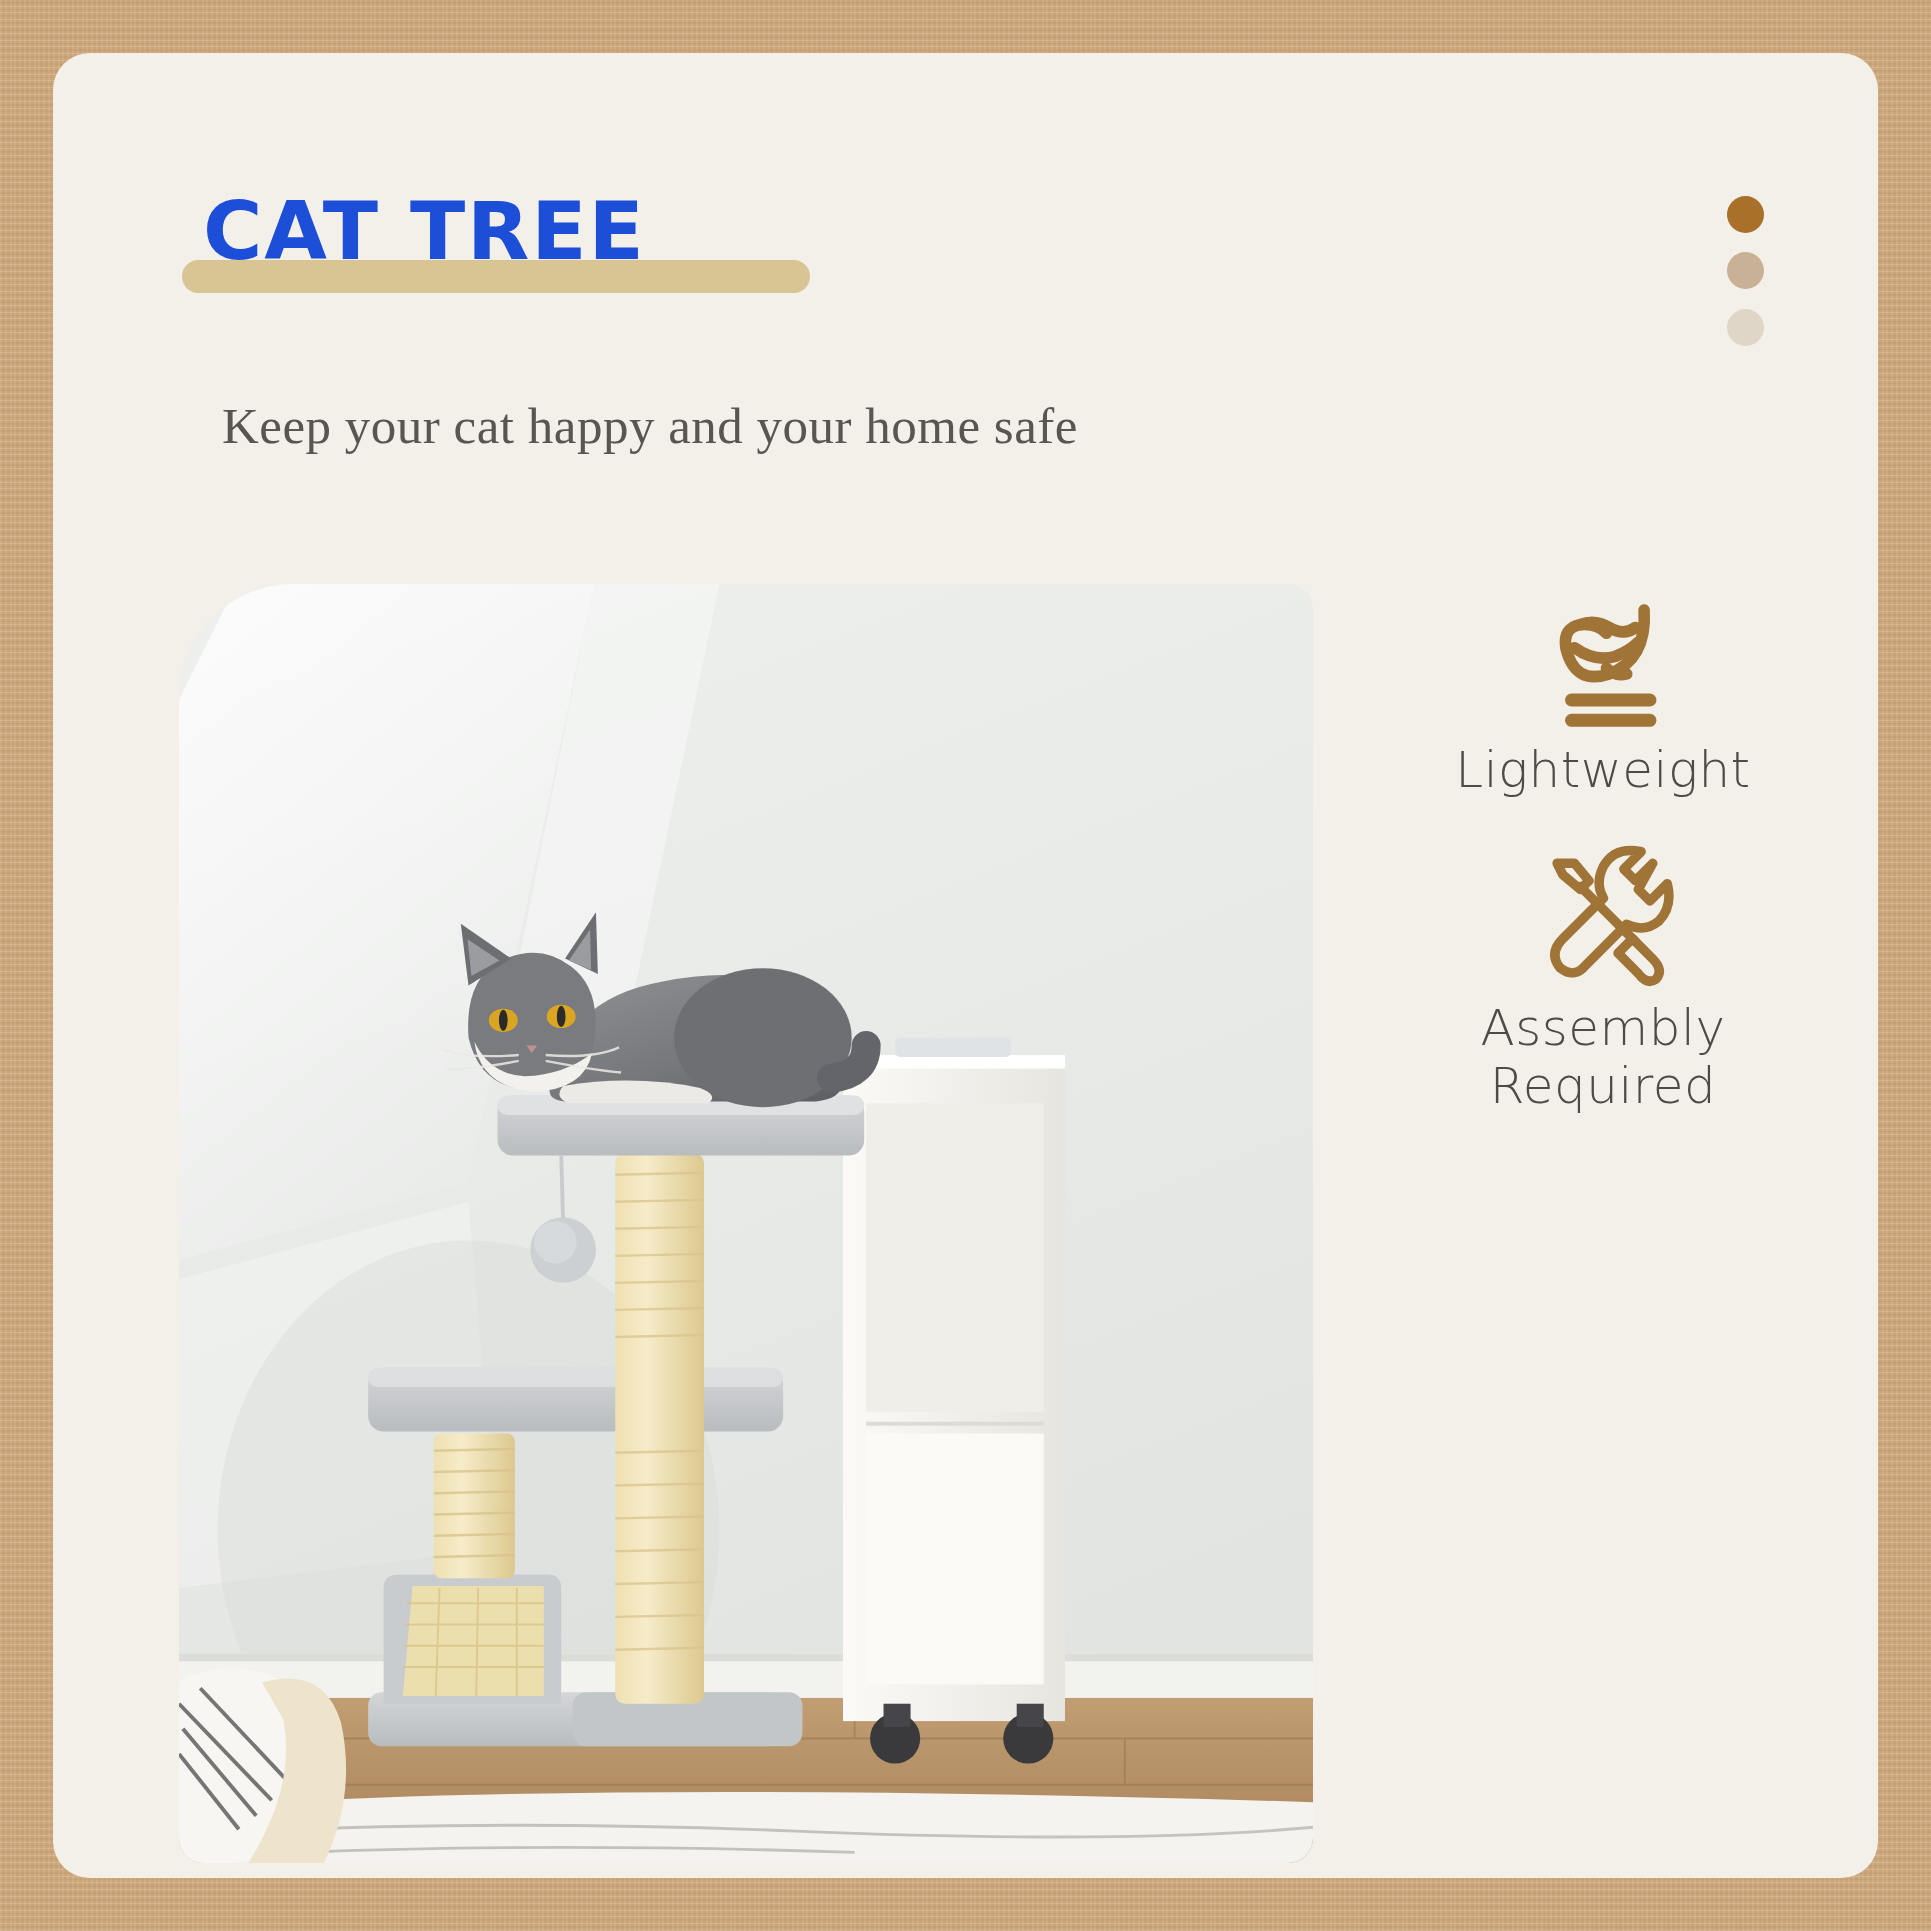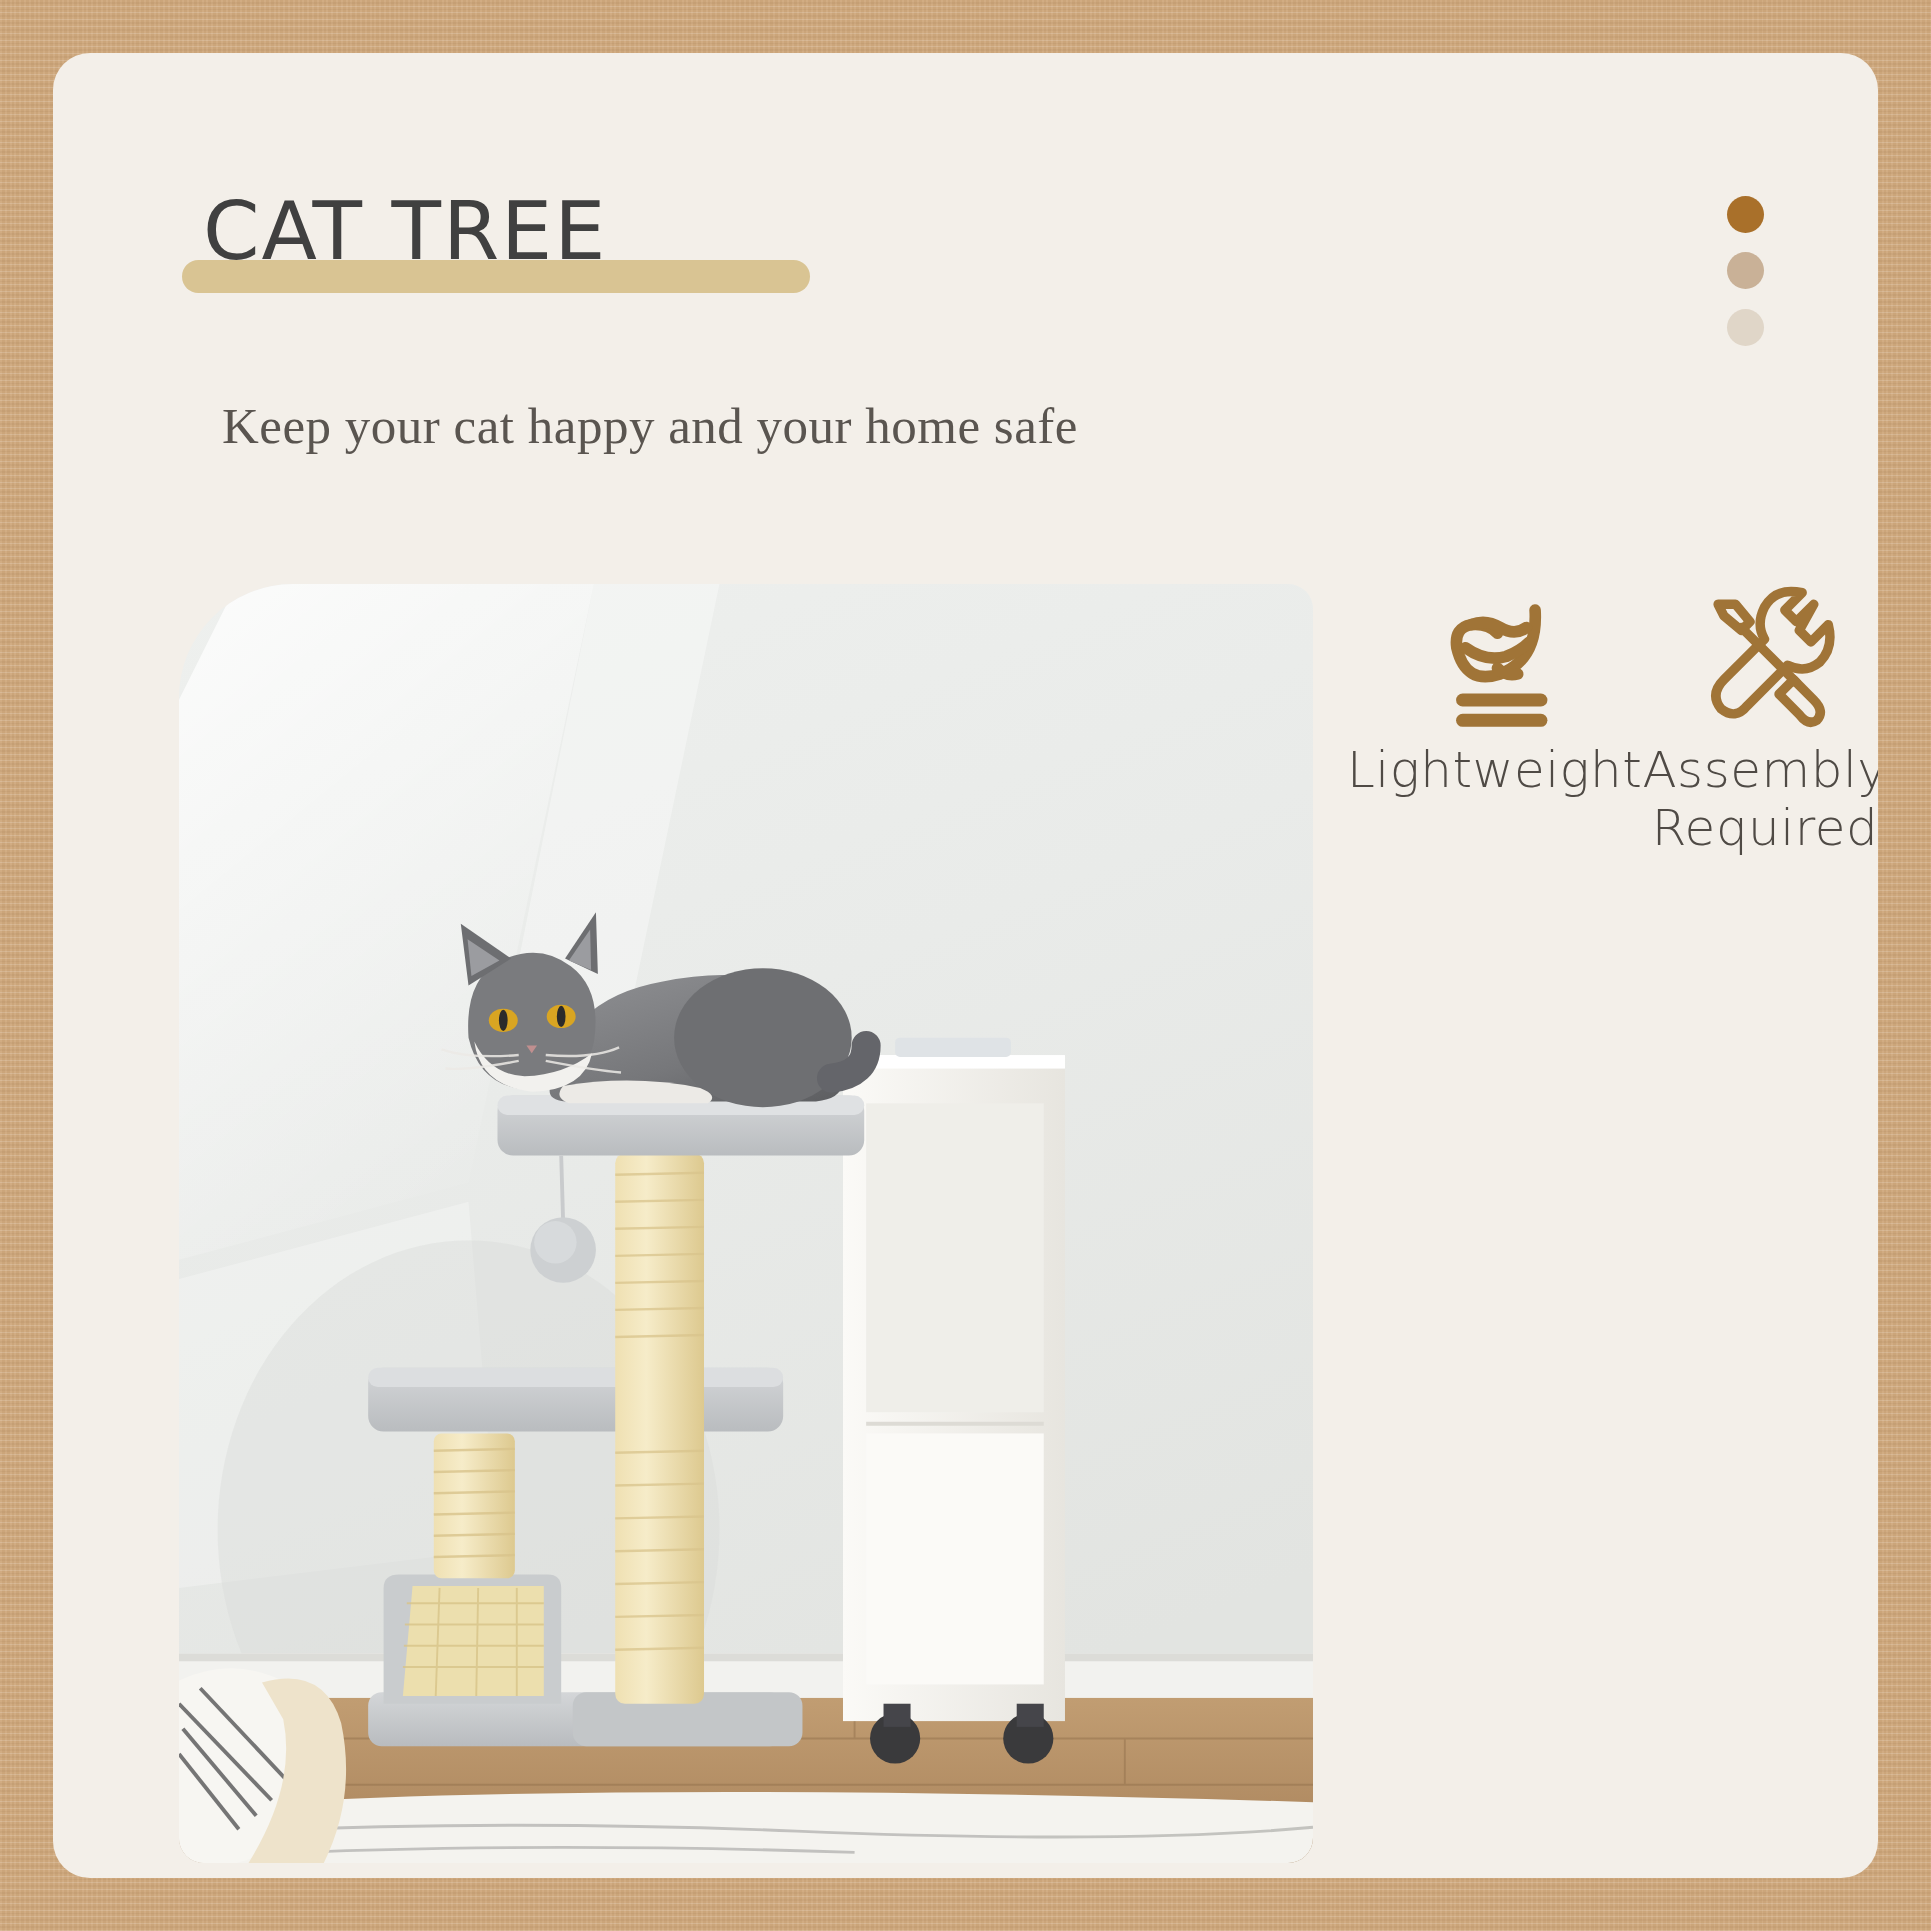--- a/index.html
+++ b/index.html
@@ -27,22 +27,22 @@
   }
 
   
   .title-wrap{position:absolute;left:150px;top:135px;}
   .title-hl{
     position:absolute;left:-21px;top:72px;width:628px;height:33px;
     background:#d9c493;border-radius:16.4px;
   }
   .title{
     position:relative;margin:0;
-    font-size:81px;line-height:87px;font-weight:normal;
-    letter-spacing:1.9px;color:#404040;
+    font-size:81px;line-height:87px;font-weight:bold;
+    letter-spacing:1.9px;color:#1d4ed8;
     font-family:"DejaVu Sans", sans-serif;
   }
   .subtitle{
     position:absolute;left:169px;top:343px;margin:0;
     font-size:51px;line-height:60px;font-weight:300;
     color:#5a5550;letter-spacing:0.5px;
     font-family:Liberation Serif, serif;
   }
 
   
@@ -53,21 +53,21 @@
   .photo{
     position:absolute;left:126px;top:531px;width:1134px;height:1279px;
     border-radius:114px 25px 25px 25px;overflow:hidden;
     background:#efefec;
   }
   .photo svg{display:block;width:100%;height:100%;}
 
   
   .features{
     position:absolute;left:1294px;top:531px;width:512px;
-    display:flex;flex-direction:row;align-items:flex-start;
+    display:flex;flex-direction:column;align-items:flex-start;
   }
   .feature{
     width:100%;display:flex;flex-direction:column;align-items:center;
     margin-bottom:44px;
   }
   .feature-icon{width:145px;height:145px;display:block;}
   .feature-label{
     margin-top:11.6px;text-align:center;
     font-size:50px;line-height:58px;font-weight:300;color:#4f4a45;
     font-family:"DejaVu Sans", sans-serif;letter-spacing:0.5px;

